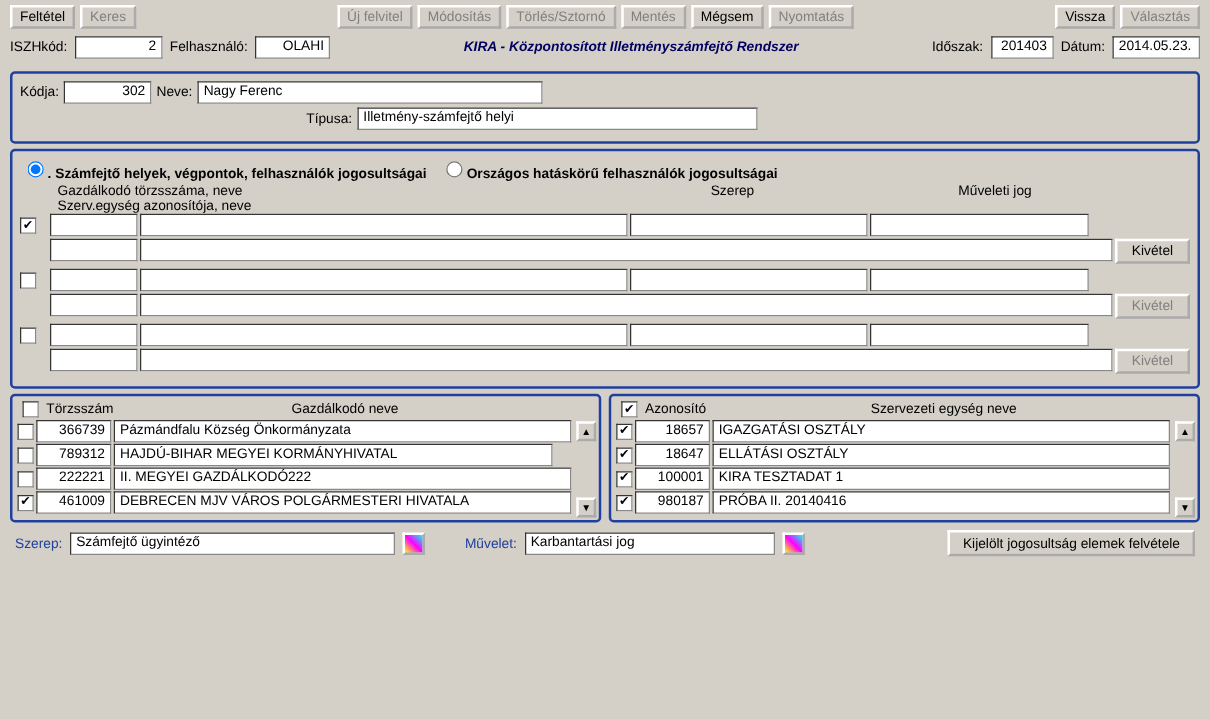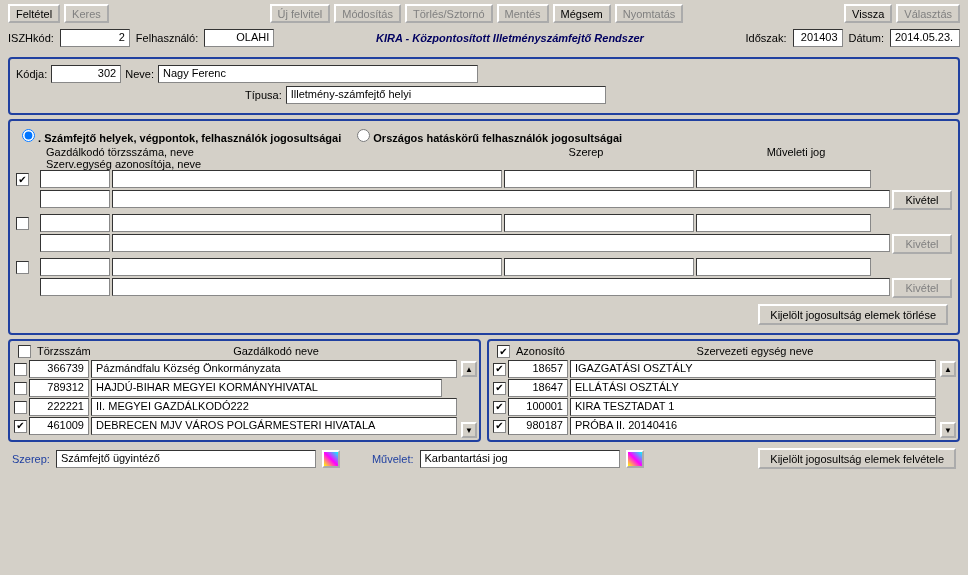--- a/index.html
+++ b/index.html
@@ -54,34 +54,34 @@
   <button class="btn disabled">Nyomtatás</button>
   <div class="spacer"></div>
   <button class="btn">Vissza</button>
   <button class="btn disabled">Választás</button>
 </div>
 
 <div class="infobar">
   <span class="lbl">ISZHkód:</span>
   <div class="field r" style="width:70px">2</div>
   <span class="lbl">Felhasználó:</span>
-  <div class="field r" style="width:70px">OLAHI</div>
+  <div class="field r" style="width:60px">OLAHI</div>
   <div class="spacer" style="text-align:center"><span class="title">KIRA - Központosított Illetményszámfejtő Rendszer</span></div>
   <span class="lbl">Időszak:</span>
   <div class="field r" style="width:50px">201403</div>
   <span class="lbl">Dátum:</span>
   <div class="field" style="width:70px">2014.05.23.</div>
 </div>
 
 <div class="panel bordered">
   <div class="row">
     <span class="lbl">Kódja:</span>
     <div class="field r" style="width:70px">302</div>
     <span class="lbl">Neve:</span>
-    <div class="field" style="width:320px">Nagy Ferenc</div>
+    <div class="field" style="width:276px">Nagy Ferenc</div>
   </div>
   <div class="row">
     <div style="width:225px"></div>
     <span class="lbl">Típusa:</span>
     <div class="field" style="width:320px">Illetmény-számfejtő helyi</div>
   </div>
 </div>
 
 <div class="panel bordered">
   <div class="fs-legend-row">
@@ -150,23 +150,20 @@
         <div style="width:60px"></div>
       </div>
       <div class="perm-line2">
         <div class="ibox" style="width:70px"></div>
         <div class="ibox" style="flex:1"></div>
         <button class="kivetel disabled">Kivétel</button>
       </div>
     </div>
   </div>
 
-  <div style="text-align:right;padding:2px 4px">
-    <button class="big-btn">Kijelölt jogosultság elemek törlése</button>
-  </div>
 </div>
 
 <div class="lower">
   <div class="listpanel">
     <div class="list-hdr">
       <span class="ck" style="margin-left:-20px;margin-right:6px"></span>
       <div style="width:60px">Törzsszám</div>
       <div style="flex:1;text-align:center">Gazdálkodó neve</div>
     </div>
     <div class="list-body" id="left-rows">

